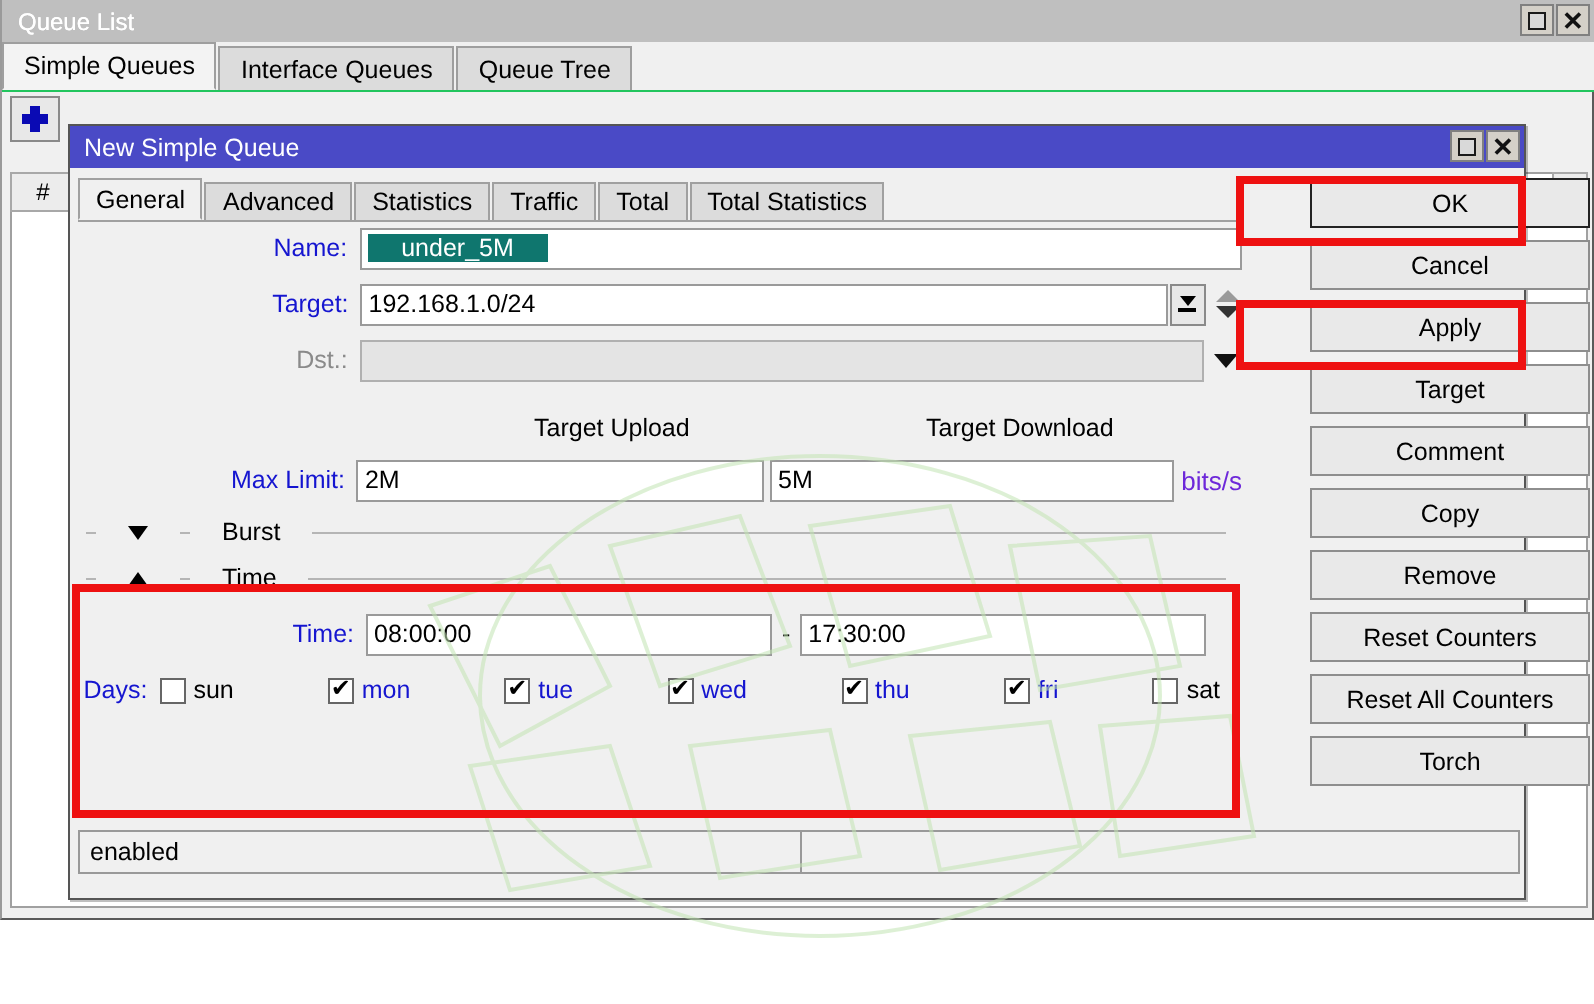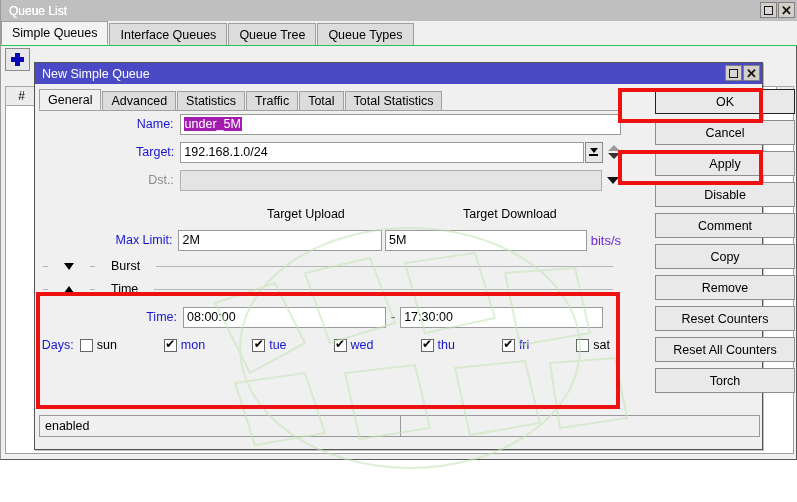--- a/index.html
+++ b/index.html
@@ -143,21 +143,21 @@
   }
   .lbl.dim { color: #8a8a8a; }
   .inp {
     height: 21px; background: #ffffff;
     border: 1px solid #9a9a9a;
     display: flex; align-items: center;
     padding: 0 3px; font-size: 12.5px; color: #000;
   }
   .inp.disabled { background: #e4e4e4; border: 1px solid #b0b0b0; }
   .sel-text {
-    background: #a21caf; color: #ffffff; padding: 0 1px;
+    background: #0f766e; color: #ffffff; padding: 0 17px;
   }
   .dd-btn {
     width: 19px; height: 21px; margin-left: 1px;
     background: #e8e8e8; border: 1px solid #8a8a8a;
     display: flex; align-items: center; justify-content: center;
   }
   .dd-glyph { display: flex; flex-direction: column; align-items: center; gap: 1px; }
   .dd-glyph .tri {
     width: 0; height: 0; border-left: 4px solid transparent;
     border-right: 4px solid transparent; border-top: 5px solid #000;
@@ -267,23 +267,20 @@
 
     <div class="tabstrip">
       <div class="tab active">
         <span>Simple Queues</span>
       </div>
       <div class="tab">
         <span>Interface Queues</span>
       </div>
       <div class="tab">
         <span>Queue Tree</span>
-      </div>
-      <div class="tab">
-        <span>Queue Types</span>
       </div>
     </div>
 
     <div class="toolbar">
       <div class="tb-btn">
         <span class="plus"></span>
       </div>
     </div>
 
     <div class="list-area"></div>
@@ -463,21 +460,21 @@
       <div class="btn default">
         <span>OK</span>
       </div>
       <div class="btn">
         <span>Cancel</span>
       </div>
       <div class="btn">
         <span>Apply</span>
       </div>
       <div class="btn">
-        <span>Disable</span>
+        <span>Target</span>
       </div>
       <div class="btn">
         <span>Comment</span>
       </div>
       <div class="btn">
         <span>Copy</span>
       </div>
       <div class="btn">
         <span>Remove</span>
       </div>

